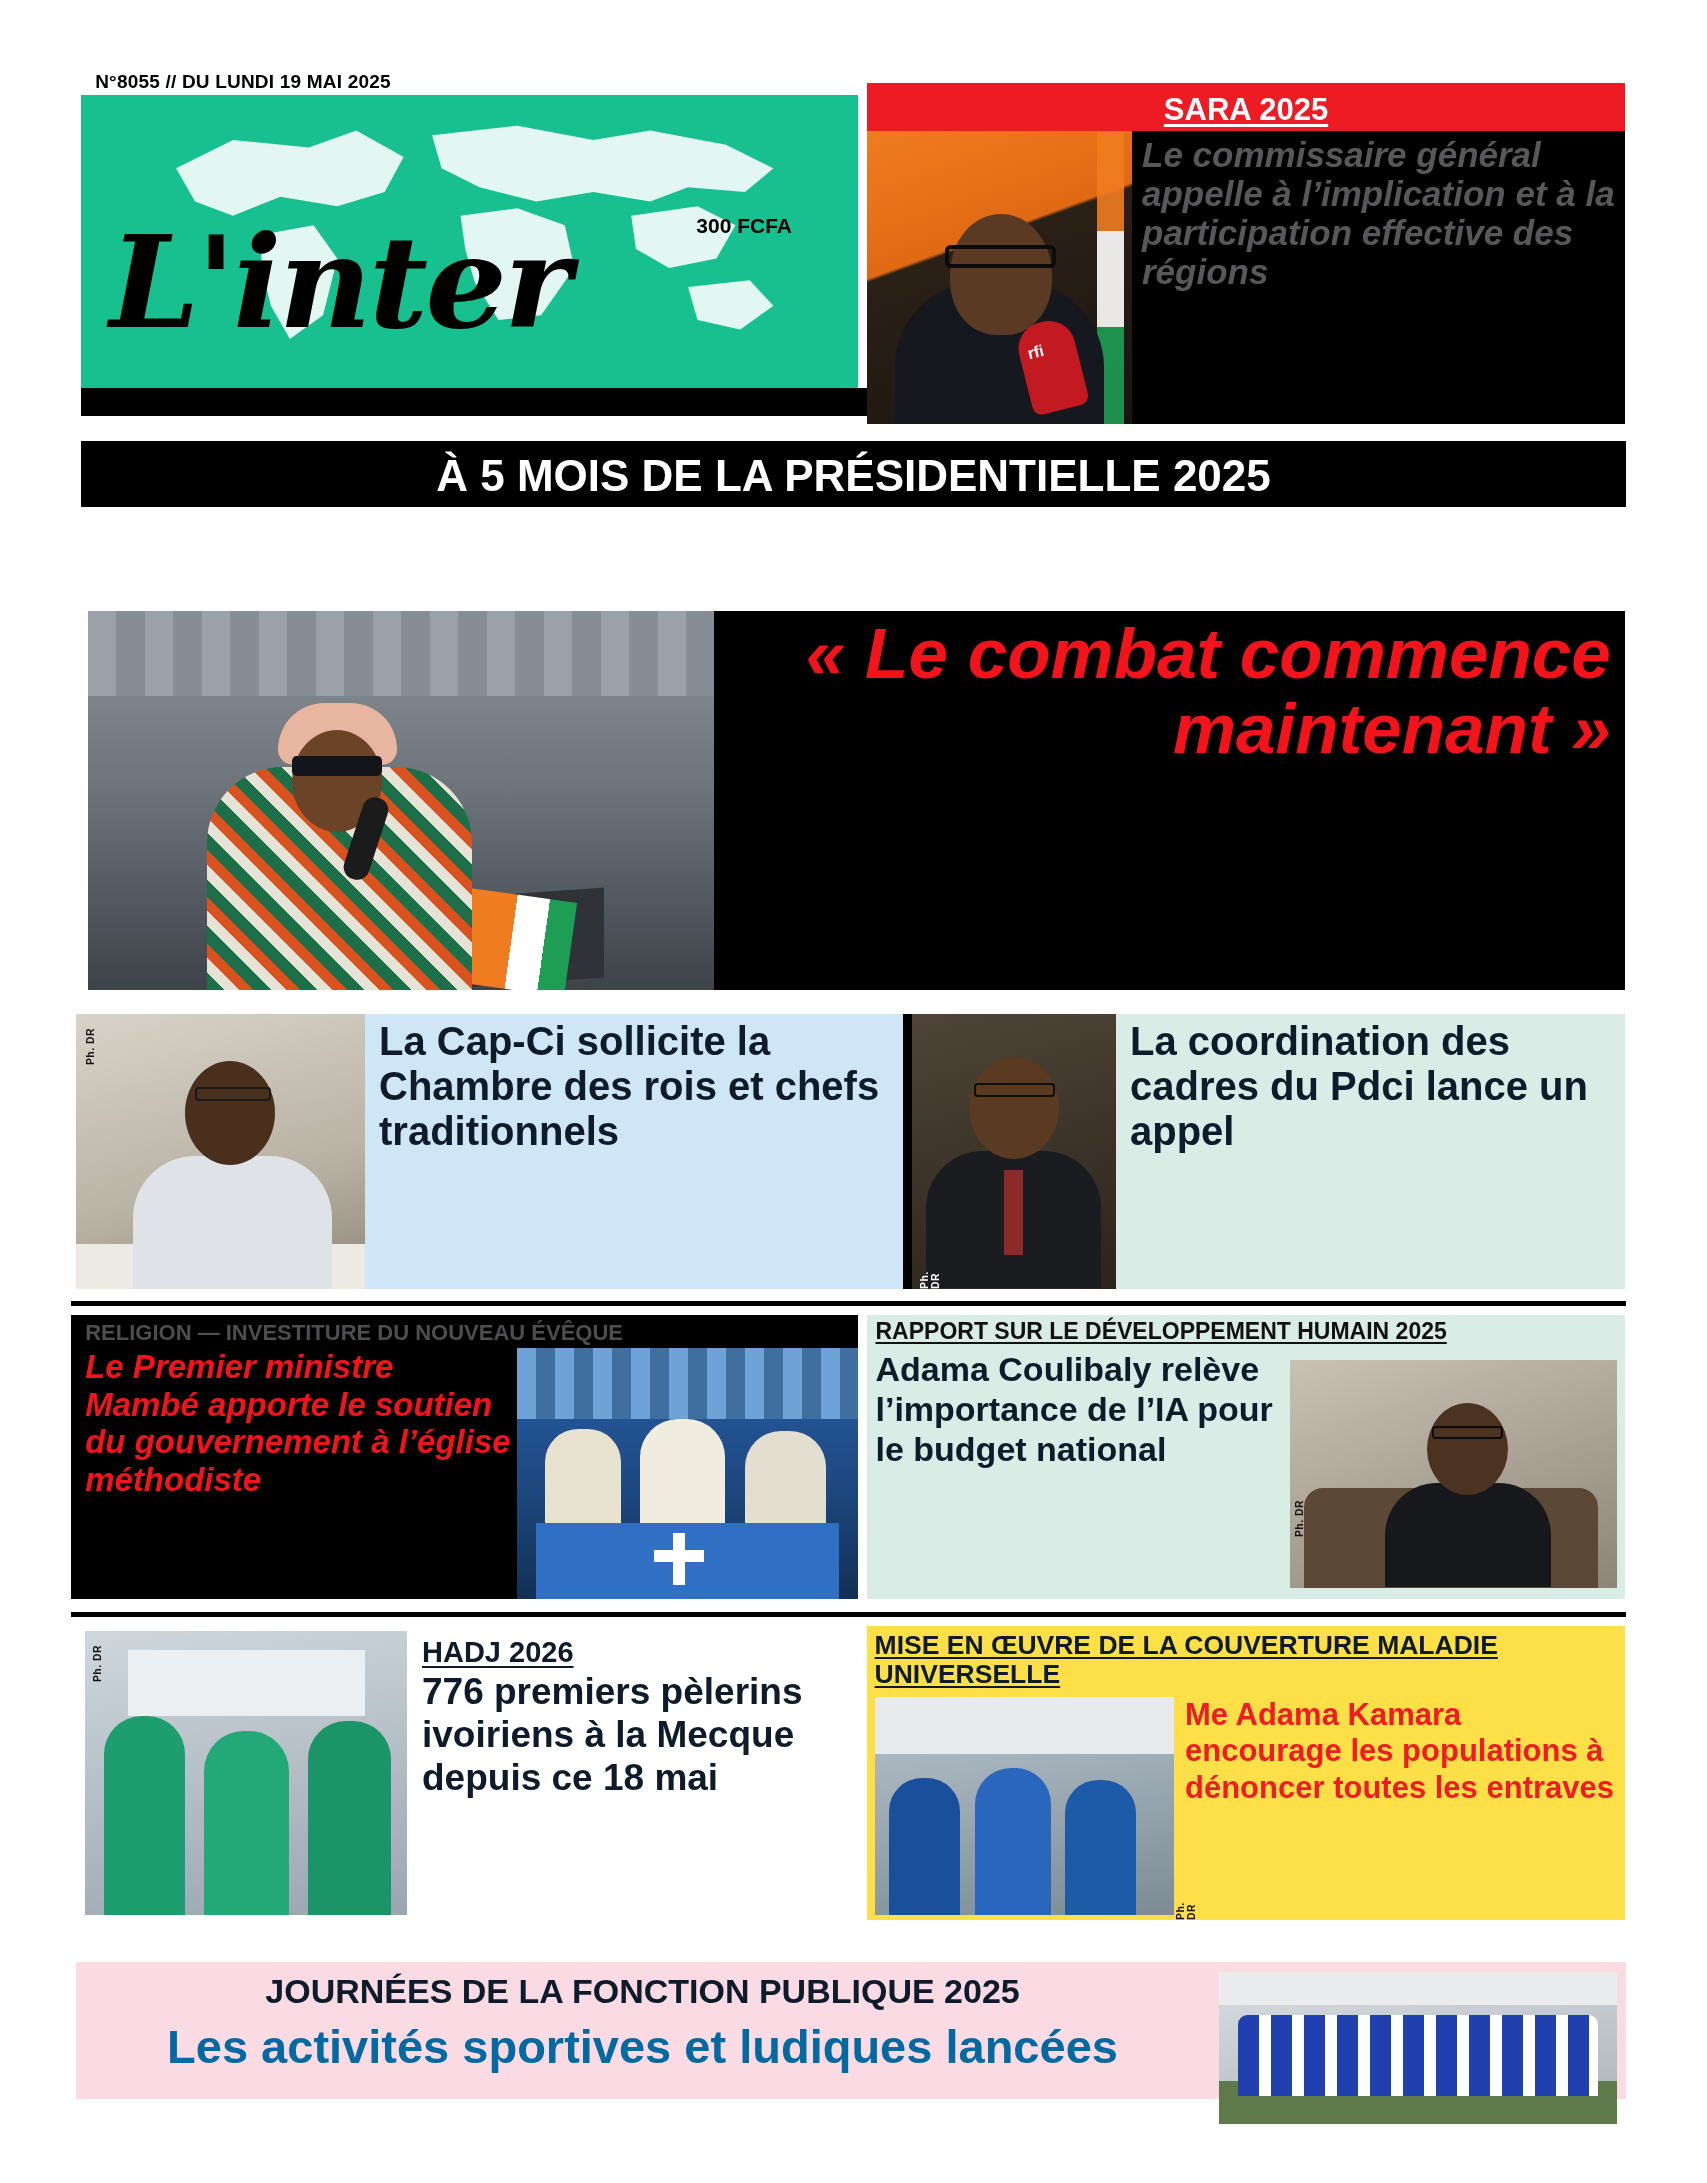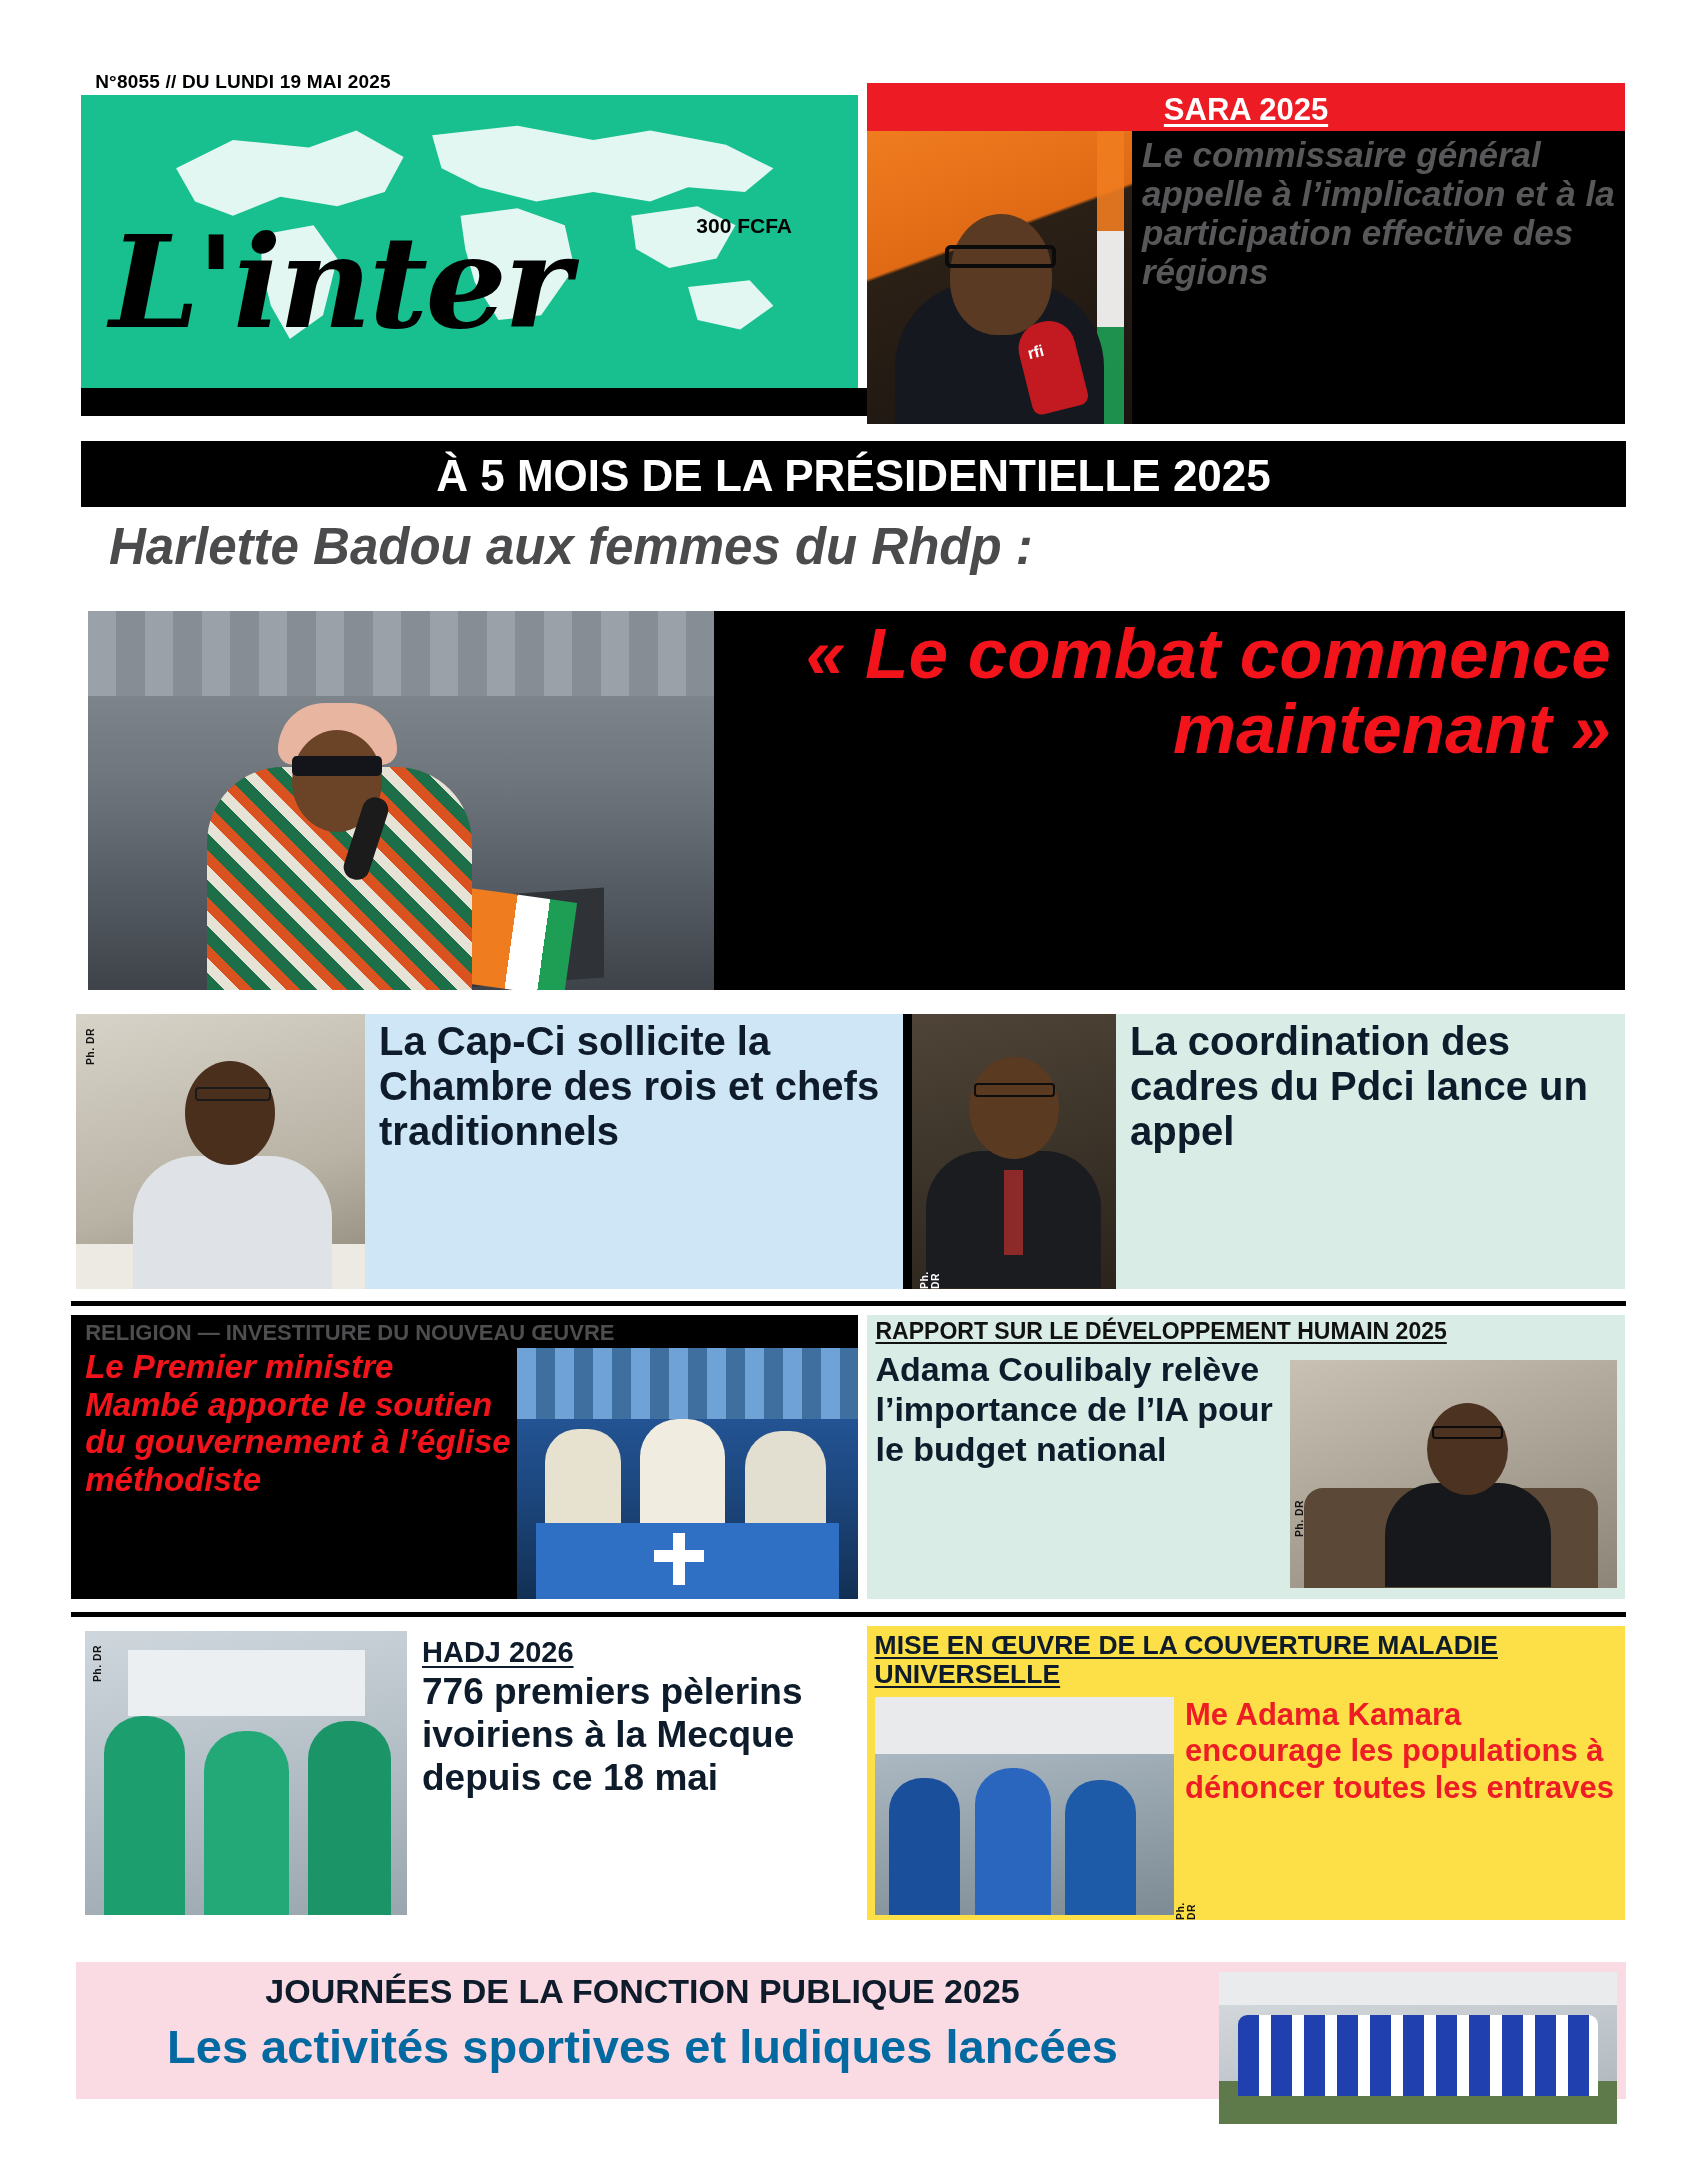--- a/index.html
+++ b/index.html
@@ -506,21 +506,20 @@
           </div>
       </div>
       <div class="sara-head">Le commissaire général appelle à l’implication et à la participation effective des régions</div>
     </div>
   </div>
 
   <div class="topbanner">
     <span>À 5 MOIS DE LA PRÉSIDENTIELLE 2025</span>
   </div>
 
-  <div class="lead-kicker">Harlette Badou aux femmes du Rhdp :</div>
   <div class="lead-head-bg"></div>
   <div class="lead-photo">
     <div class="roof"></div>
     <div class="podium"></div>
     <div class="flagcloth"></div>
     <div class="woman-body"></div>
     <div class="headwrap"></div>
     <div class="woman-head"></div>
     <div class="sunglasses"></div>
     <div class="mic2"></div>
@@ -546,21 +545,21 @@
       <div class="h"></div>
       <div class="g"></div>
       <div class="phdr" style="left:6.6px; top:246px; color:#fff;">Ph. DR</div>
     </div>
     <h2>La coordination des cadres du Pdci lance un appel</h2>
   </div>
 
   <div class="hr-black" style="left:71px; top:1301px; width:1555px; height:4.7px;"></div>
 
   <div class="r3left">
-    <div class="kick">RELIGION — INVESTITURE DU NOUVEAU ŒUVRE</div>
+    <div class="kick">RELIGION — INVESTITURE DU NOUVEAU ÉVÊQUE</div>
     <div class="hd">Le Premier ministre Mambé apporte le soutien du gouvernement à l’église méthodiste</div>
     <div class="ph">
       <div class="scaff"></div>
       <div class="p1"></div>
       <div class="p2"></div>
       <div class="p3"></div>
       <div class="cloth"></div>
       <div class="cross"></div>
       <div class="cross2"></div>
     </div>

